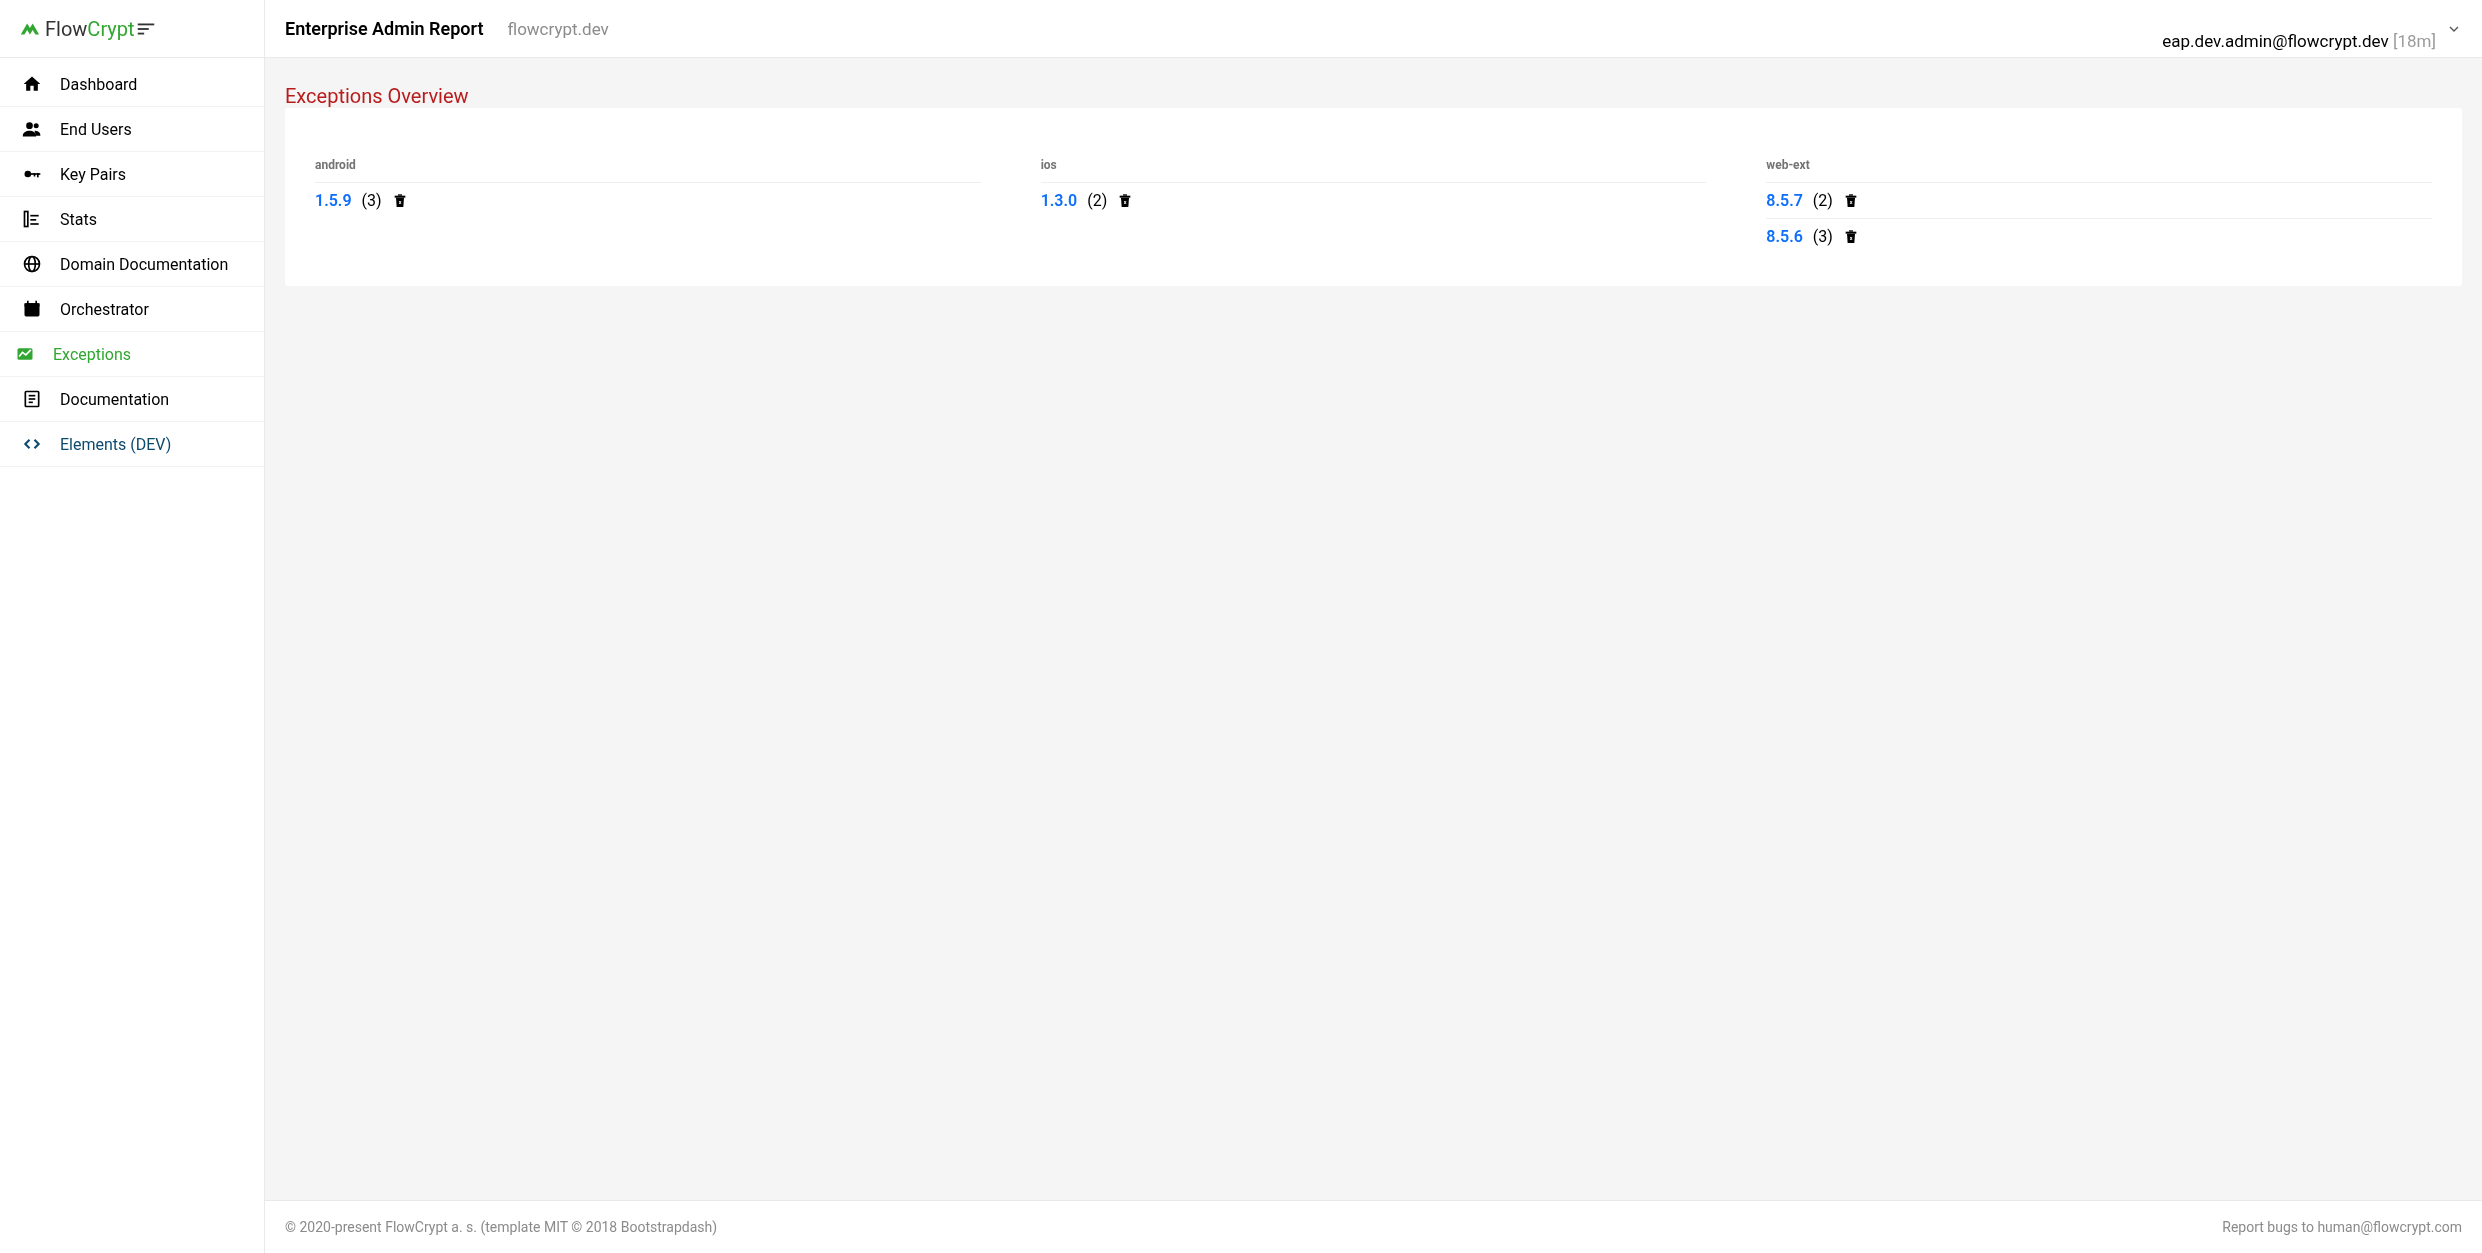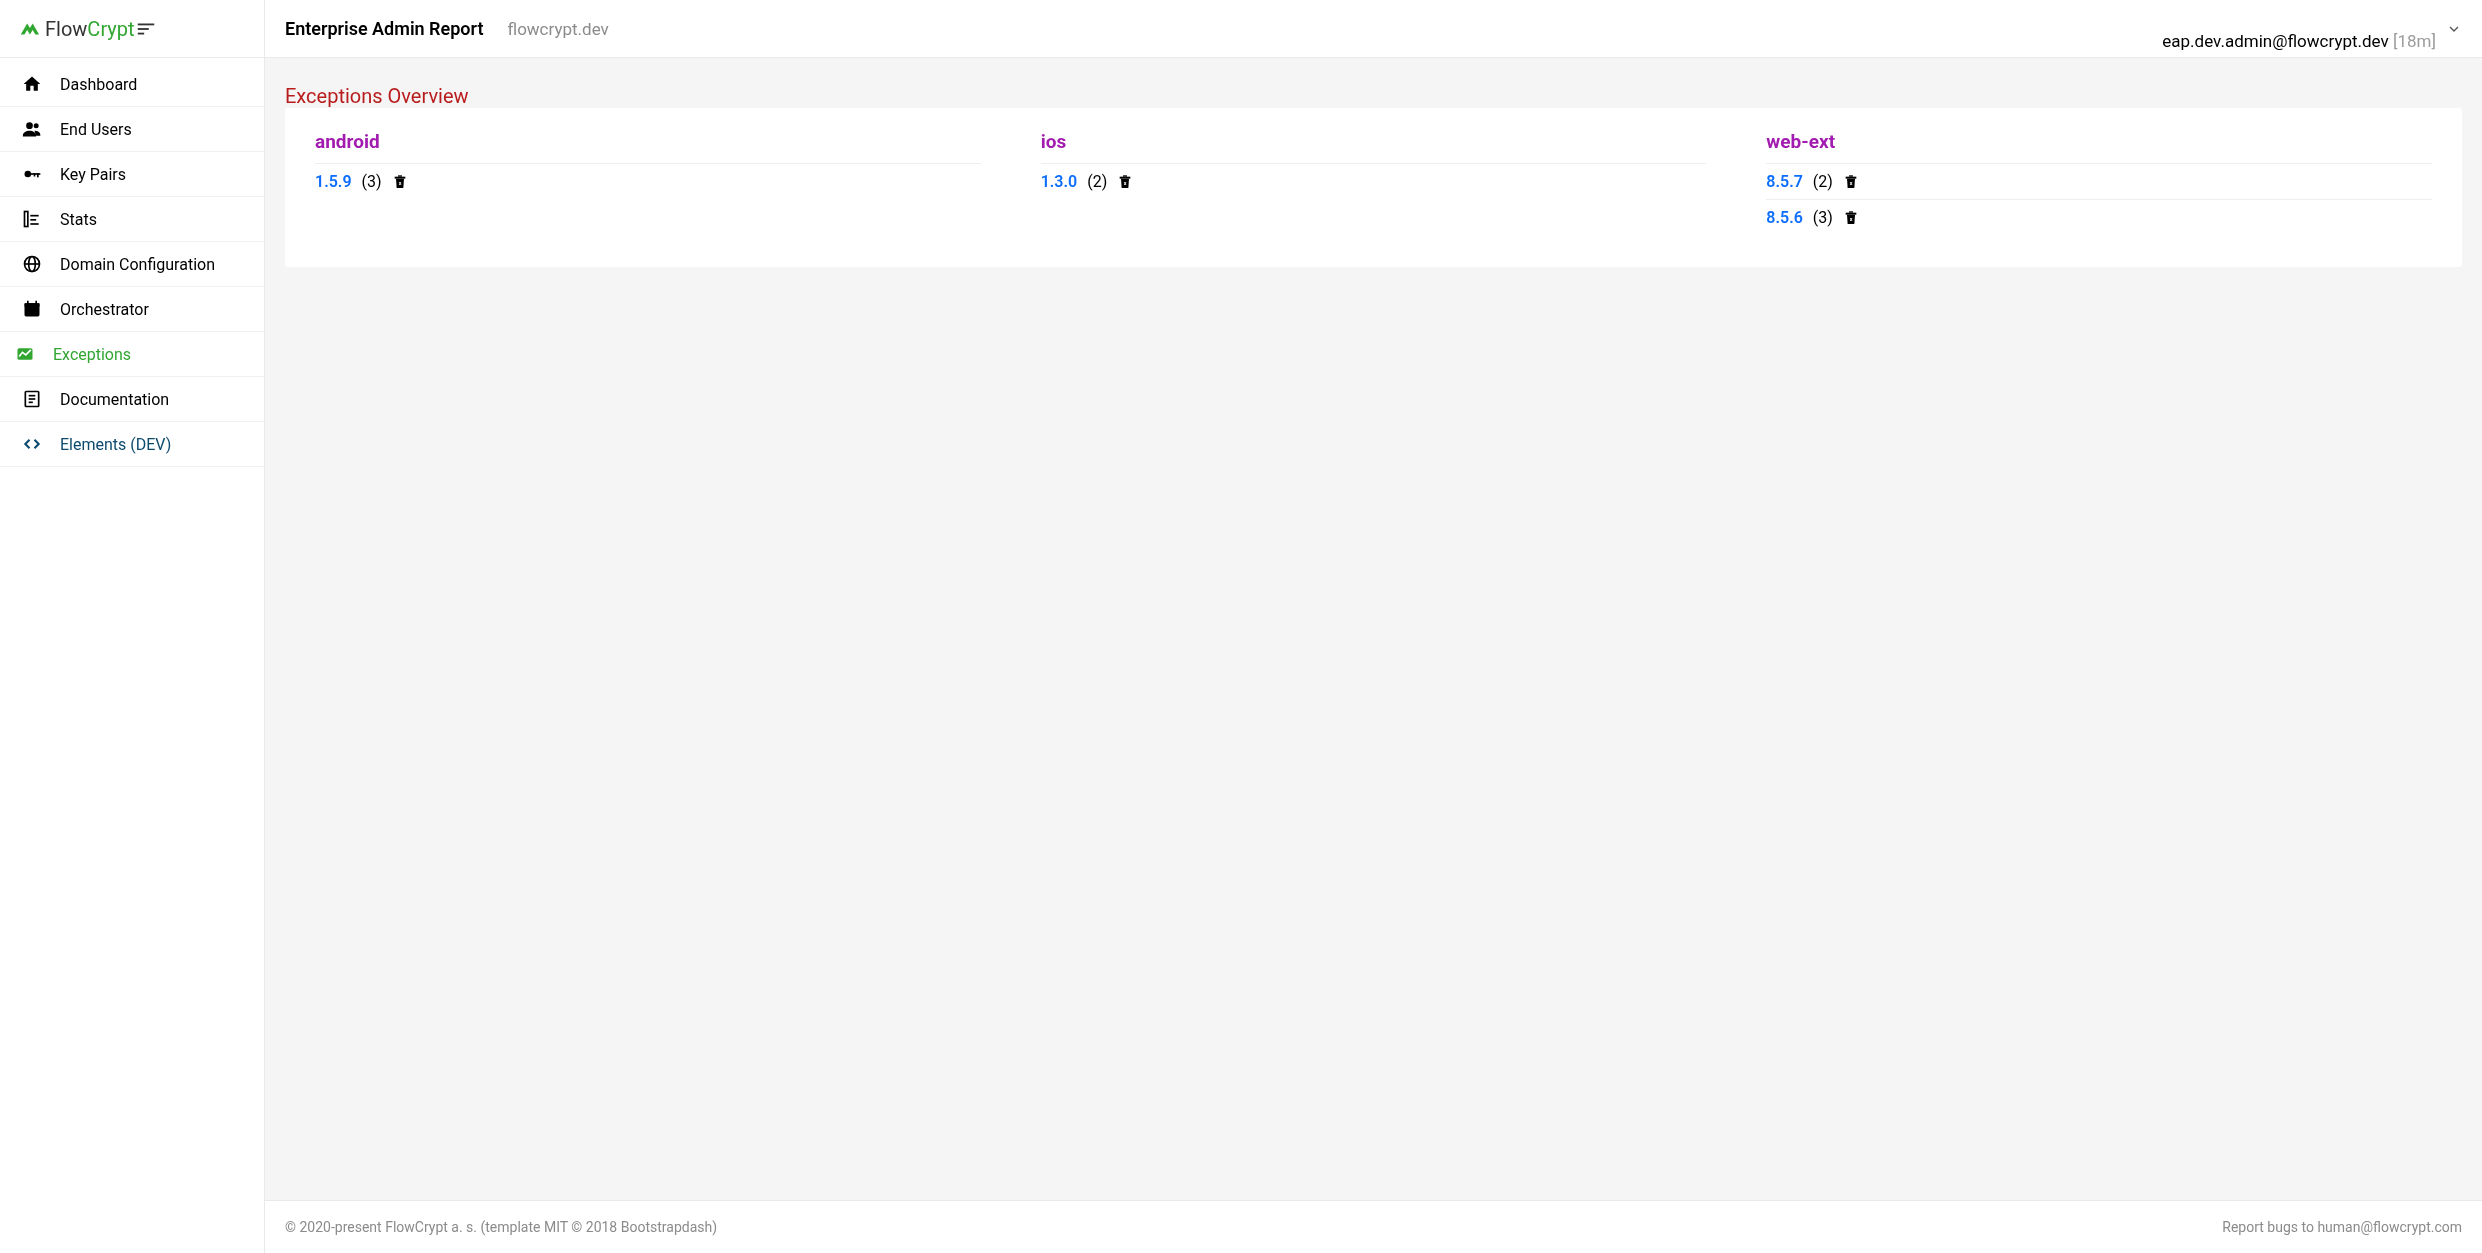--- a/index.html
+++ b/index.html
@@ -30,21 +30,21 @@
 .user-email { font-size: 17px; color: #000; margin-top: 24px; }
 .user-time { color: #9c9c9c; }
 .chevron { color: #555; }
 
 .content { flex: 1; padding: 26px 20px; display: flex; flex-direction: column; }
 .page-title { font-size: 20px; font-weight: 400; color: #b91c1c; }
 
 .card { background: #fff; border-radius: 3px; padding: 22px 0 32px; }
 .columns { display: flex; }
 .col { flex: 1; padding: 0 30px; }
-.col-header { font-size: 19px; font-weight: 700; color: #a21caf; padding-bottom: 10px; }
+.col-header { font-size: 12px; font-weight: 700; color: #737373; padding-bottom: 10px; margin-top: 28px; }
 .row { display: flex; align-items: center; gap: 10px; padding: 8px 0; border-top: 1px solid #eee; }
 .version-link { color: #0d6efd; font-weight: 600; font-size: 16px; cursor: pointer; }
 .count { color: #000; font-size: 16px; }
 .trash { cursor: pointer; color: #000; display: flex; align-items: center; }
 
 .footer { background: #fff; border-top: 1px solid #e9e9e9; padding: 18px 20px; display: flex; justify-content: space-between; font-size: 14px; color: #8b8b8b; }
 .footer a { color: #8b8b8b; text-decoration: none; text-align: center; }
 
 svg { display: block; }
 </style>
@@ -113,21 +113,21 @@
           <span>Stats</span>
         </div>
         <div class="nav-item">
           <span class="nav-icon">
             <svg width="20" height="20" viewBox="0 0 24 24" fill="none" stroke="currentColor" stroke-width="2">
               <circle cx="12" cy="12" r="9"></circle>
               <ellipse cx="12" cy="12" rx="4" ry="9"></ellipse>
               <line x1="3" y1="12" x2="21" y2="12"></line>
             </svg>
           </span>
-          <span>Domain Configuration</span>
+          <span>Domain Documentation</span>
         </div>
         <div class="nav-item">
           <span class="nav-icon">
             <svg width="20" height="20" viewBox="0 0 24 24" fill="currentColor">
               <rect x="3" y="5" width="18" height="16" rx="2"></rect>
               <rect x="3" y="5" width="18" height="4" fill="#000"></rect>
               <line x1="7" y1="2" x2="7" y2="6" stroke="currentColor" stroke-width="2"></line>
               <line x1="17" y1="2" x2="17" y2="6" stroke="currentColor" stroke-width="2"></line>
             </svg>
           </span>

